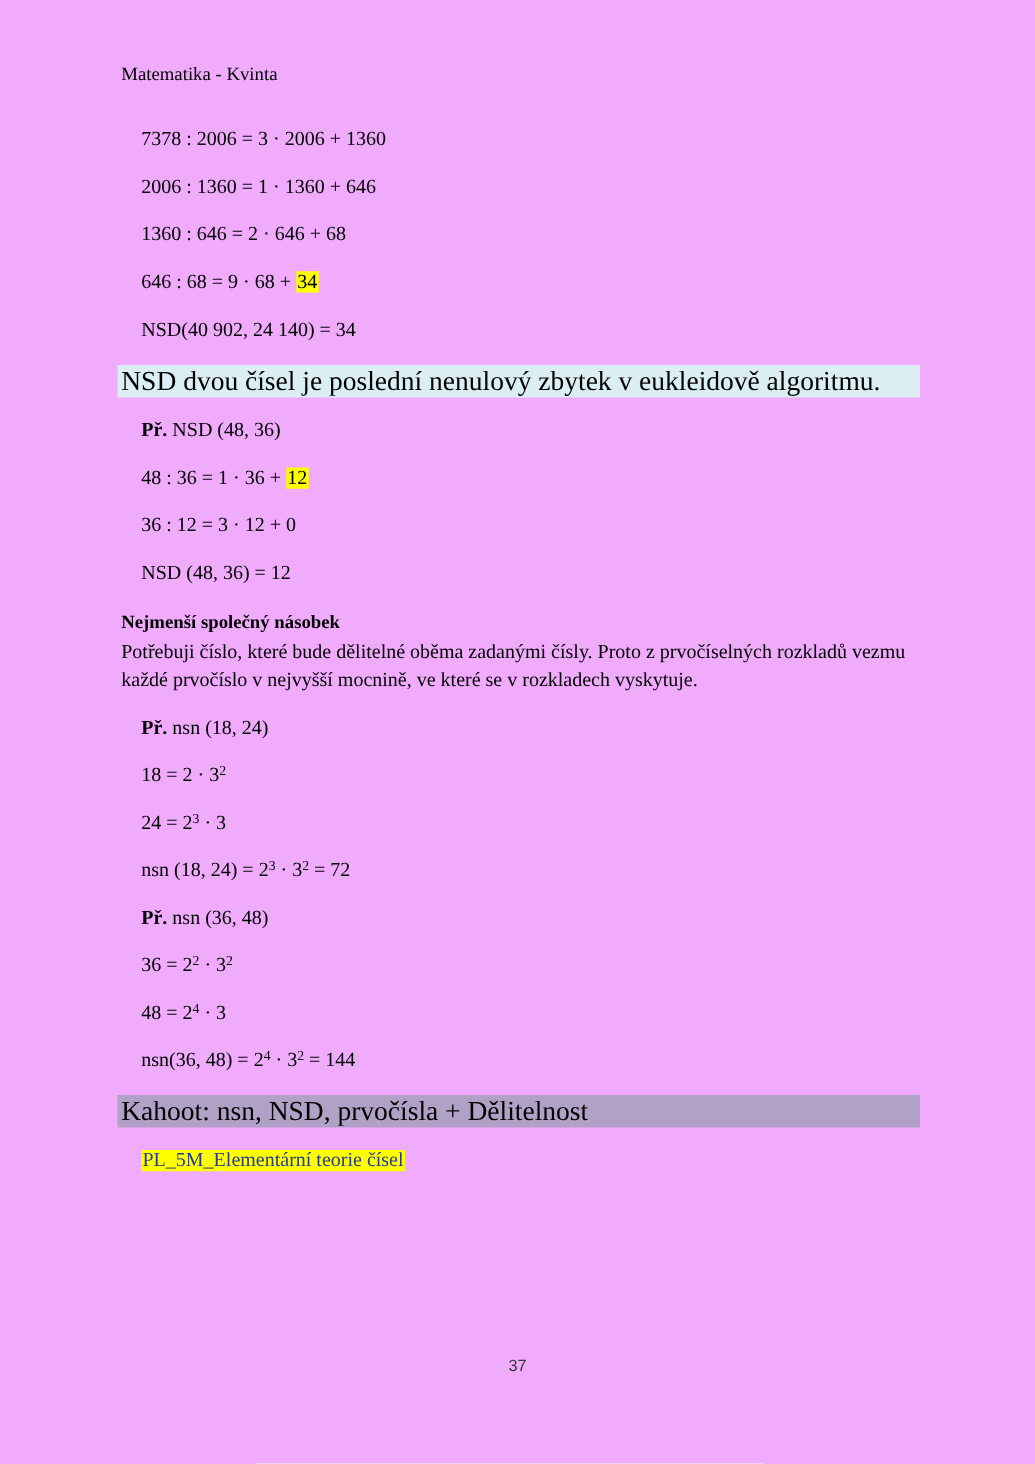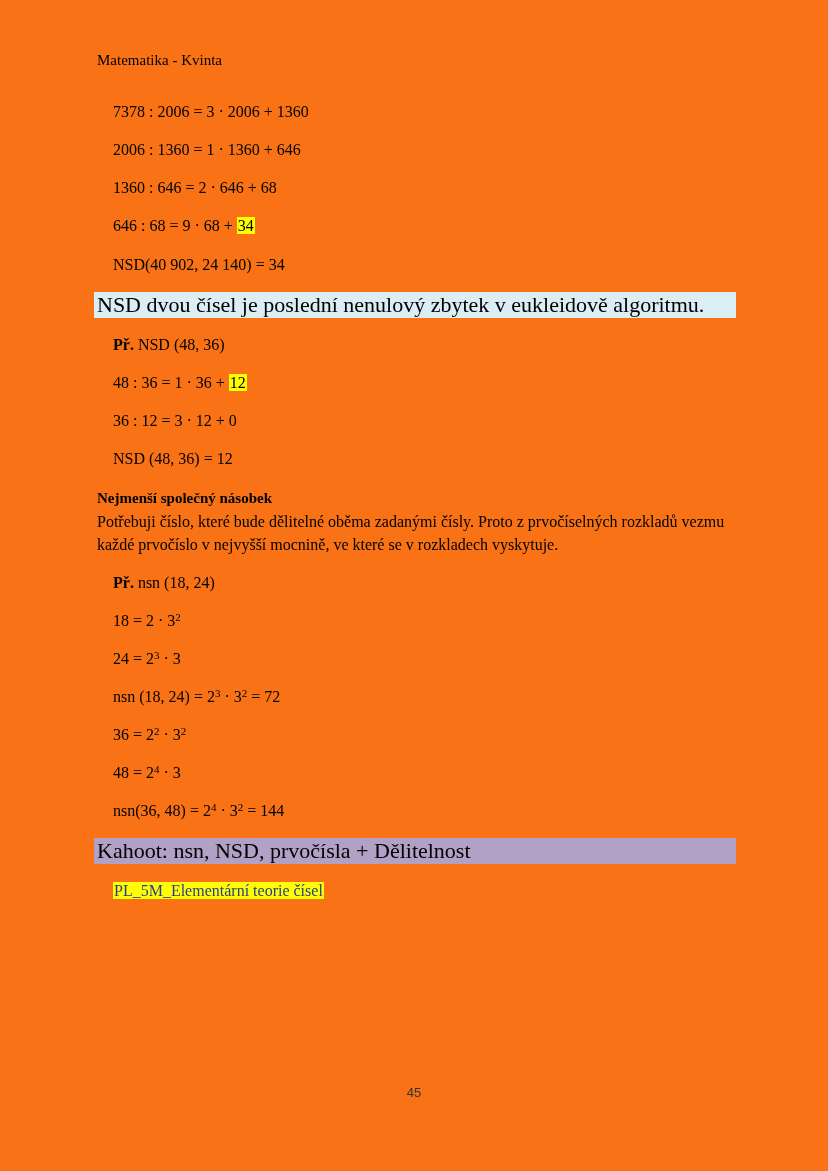--- a/index.html
+++ b/index.html
@@ -7,21 +7,21 @@
     --note-blue-bg: #daeef3;
     --kahoot-purple-bg: #b2a1c7;
     --link-text: #283c8f;
   }
   * { box-sizing: border-box; }
   html, body { margin: 0; padding: 0; background: #ffffff; }
   .page {
     position: relative;
     width: 828px;
     height: 1171px;
-    background: #f97316;
+    background: #f0abfc;
     font-family: "Liberation Serif", "DejaVu Serif", serif;
     color: #000000;
     overflow: hidden;
   }
   .content {
     position: absolute;
     left: 97px;
     top: 52px;
     width: 636px;
   }
@@ -126,27 +126,28 @@
     <p class="paragraph mb19">Potřebuji číslo, které bude dělitelné oběma zadanými čísly. Proto z prvočíselných rozkladů vezmu každé prvočíslo v nejvyšší mocnině, ve které se v rozkladech vyskytuje.</p>
 
     <p class="line mb14"><span class="bold">Př.</span><span> nsn (18, 24)</span></p>
 
     <p class="line mb16"><span>18 = 2 · 3</span><sup class="exp">2</sup></p>
 
     <p class="line mb14"><span>24 = 2</span><sup class="exp">3</sup><span> · 3</span></p>
 
     <p class="line mb16"><span>nsn (18, 24) = 2</span><sup class="exp">3</sup><span> · 3</span><sup class="exp">2</sup><span> = 72</span></p>
 
+    <p class="line mb14"><span class="bold">Př.</span><span> nsn (36, 48)</span></p>
 
     <p class="line mb16"><span>36 = 2</span><sup class="exp">2</sup><span> · 3</span><sup class="exp">2</sup></p>
 
     <p class="line mb13"><span>48 = 2</span><sup class="exp">4</sup><span> · 3</span></p>
 
     <p class="line mb3"><span>nsn(36, 48) = 2</span><sup class="exp">4</sup><span> · 3</span><sup class="exp">2</sup><span> = 144</span></p>
 
     <div class="band band-purple mb12">Kahoot: nsn, NSD, prvočísla + Dělitelnost</div>
 
     <p class="line link-line"><span class="hl-yellow">PL_5M_Elementární teorie čísel</span></p>
 
   </div>
 
-  <div class="page-footer">45</div>
+  <div class="page-footer">37</div>
 </div>
 
 </body></html>

